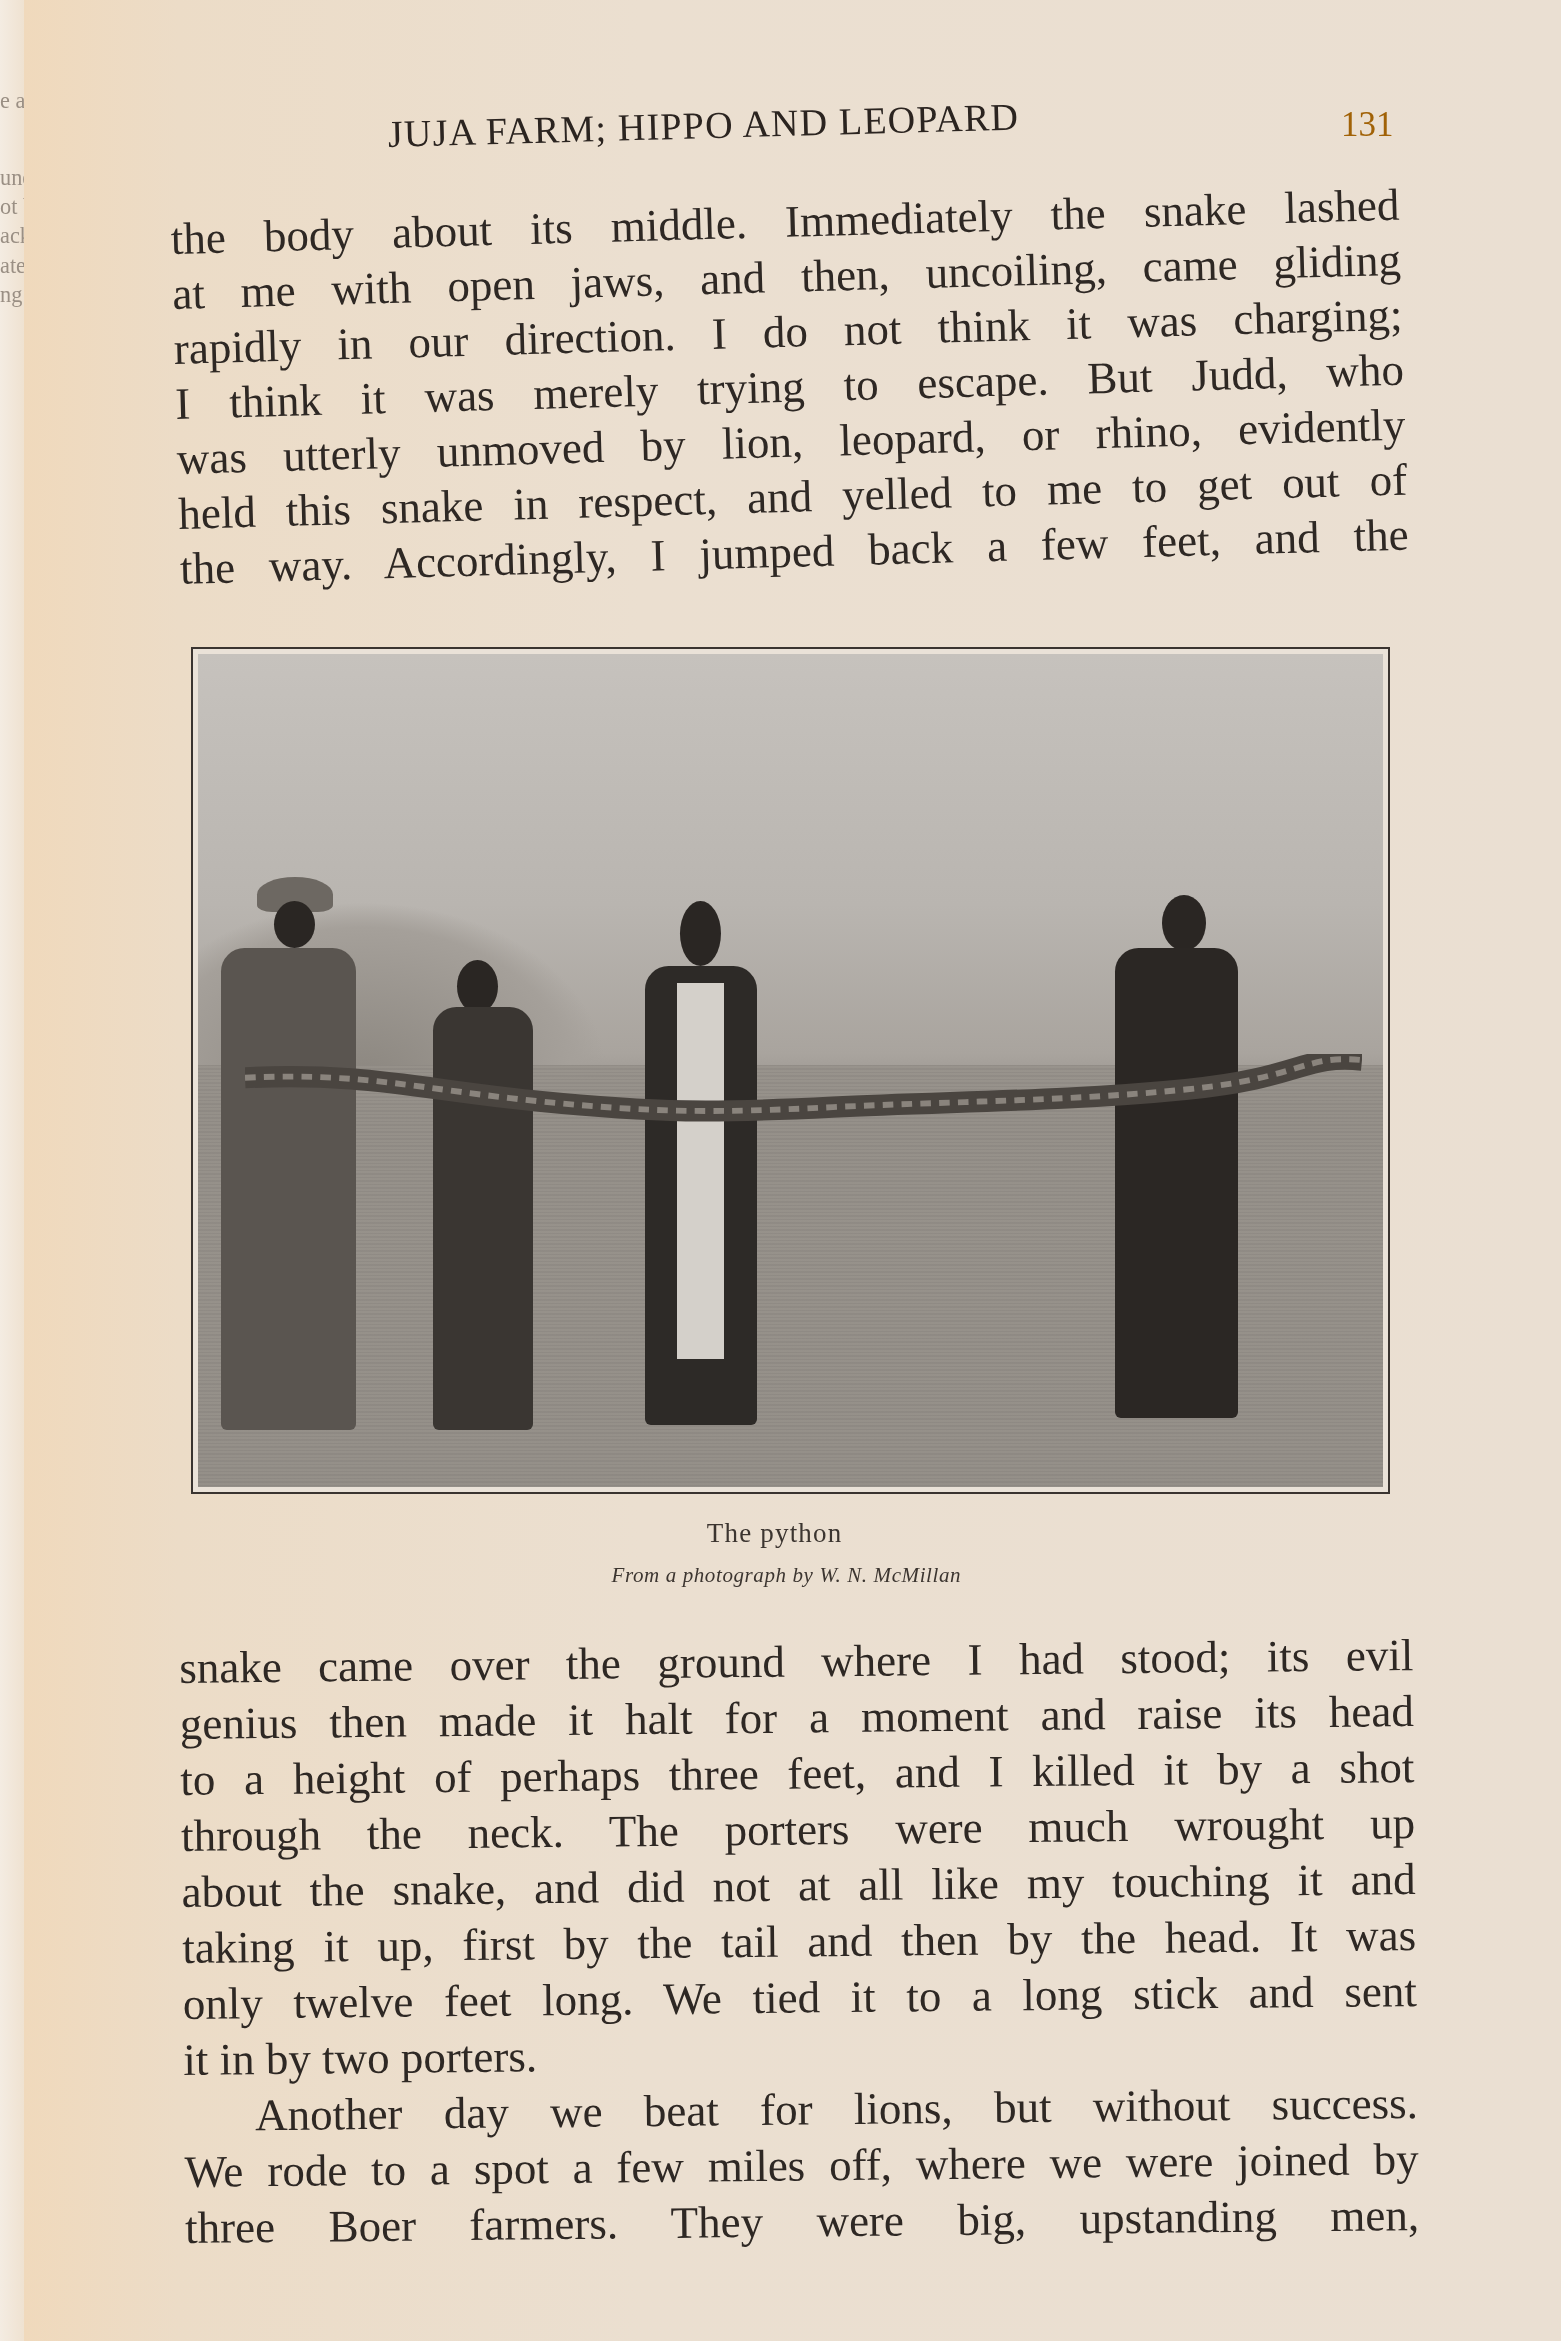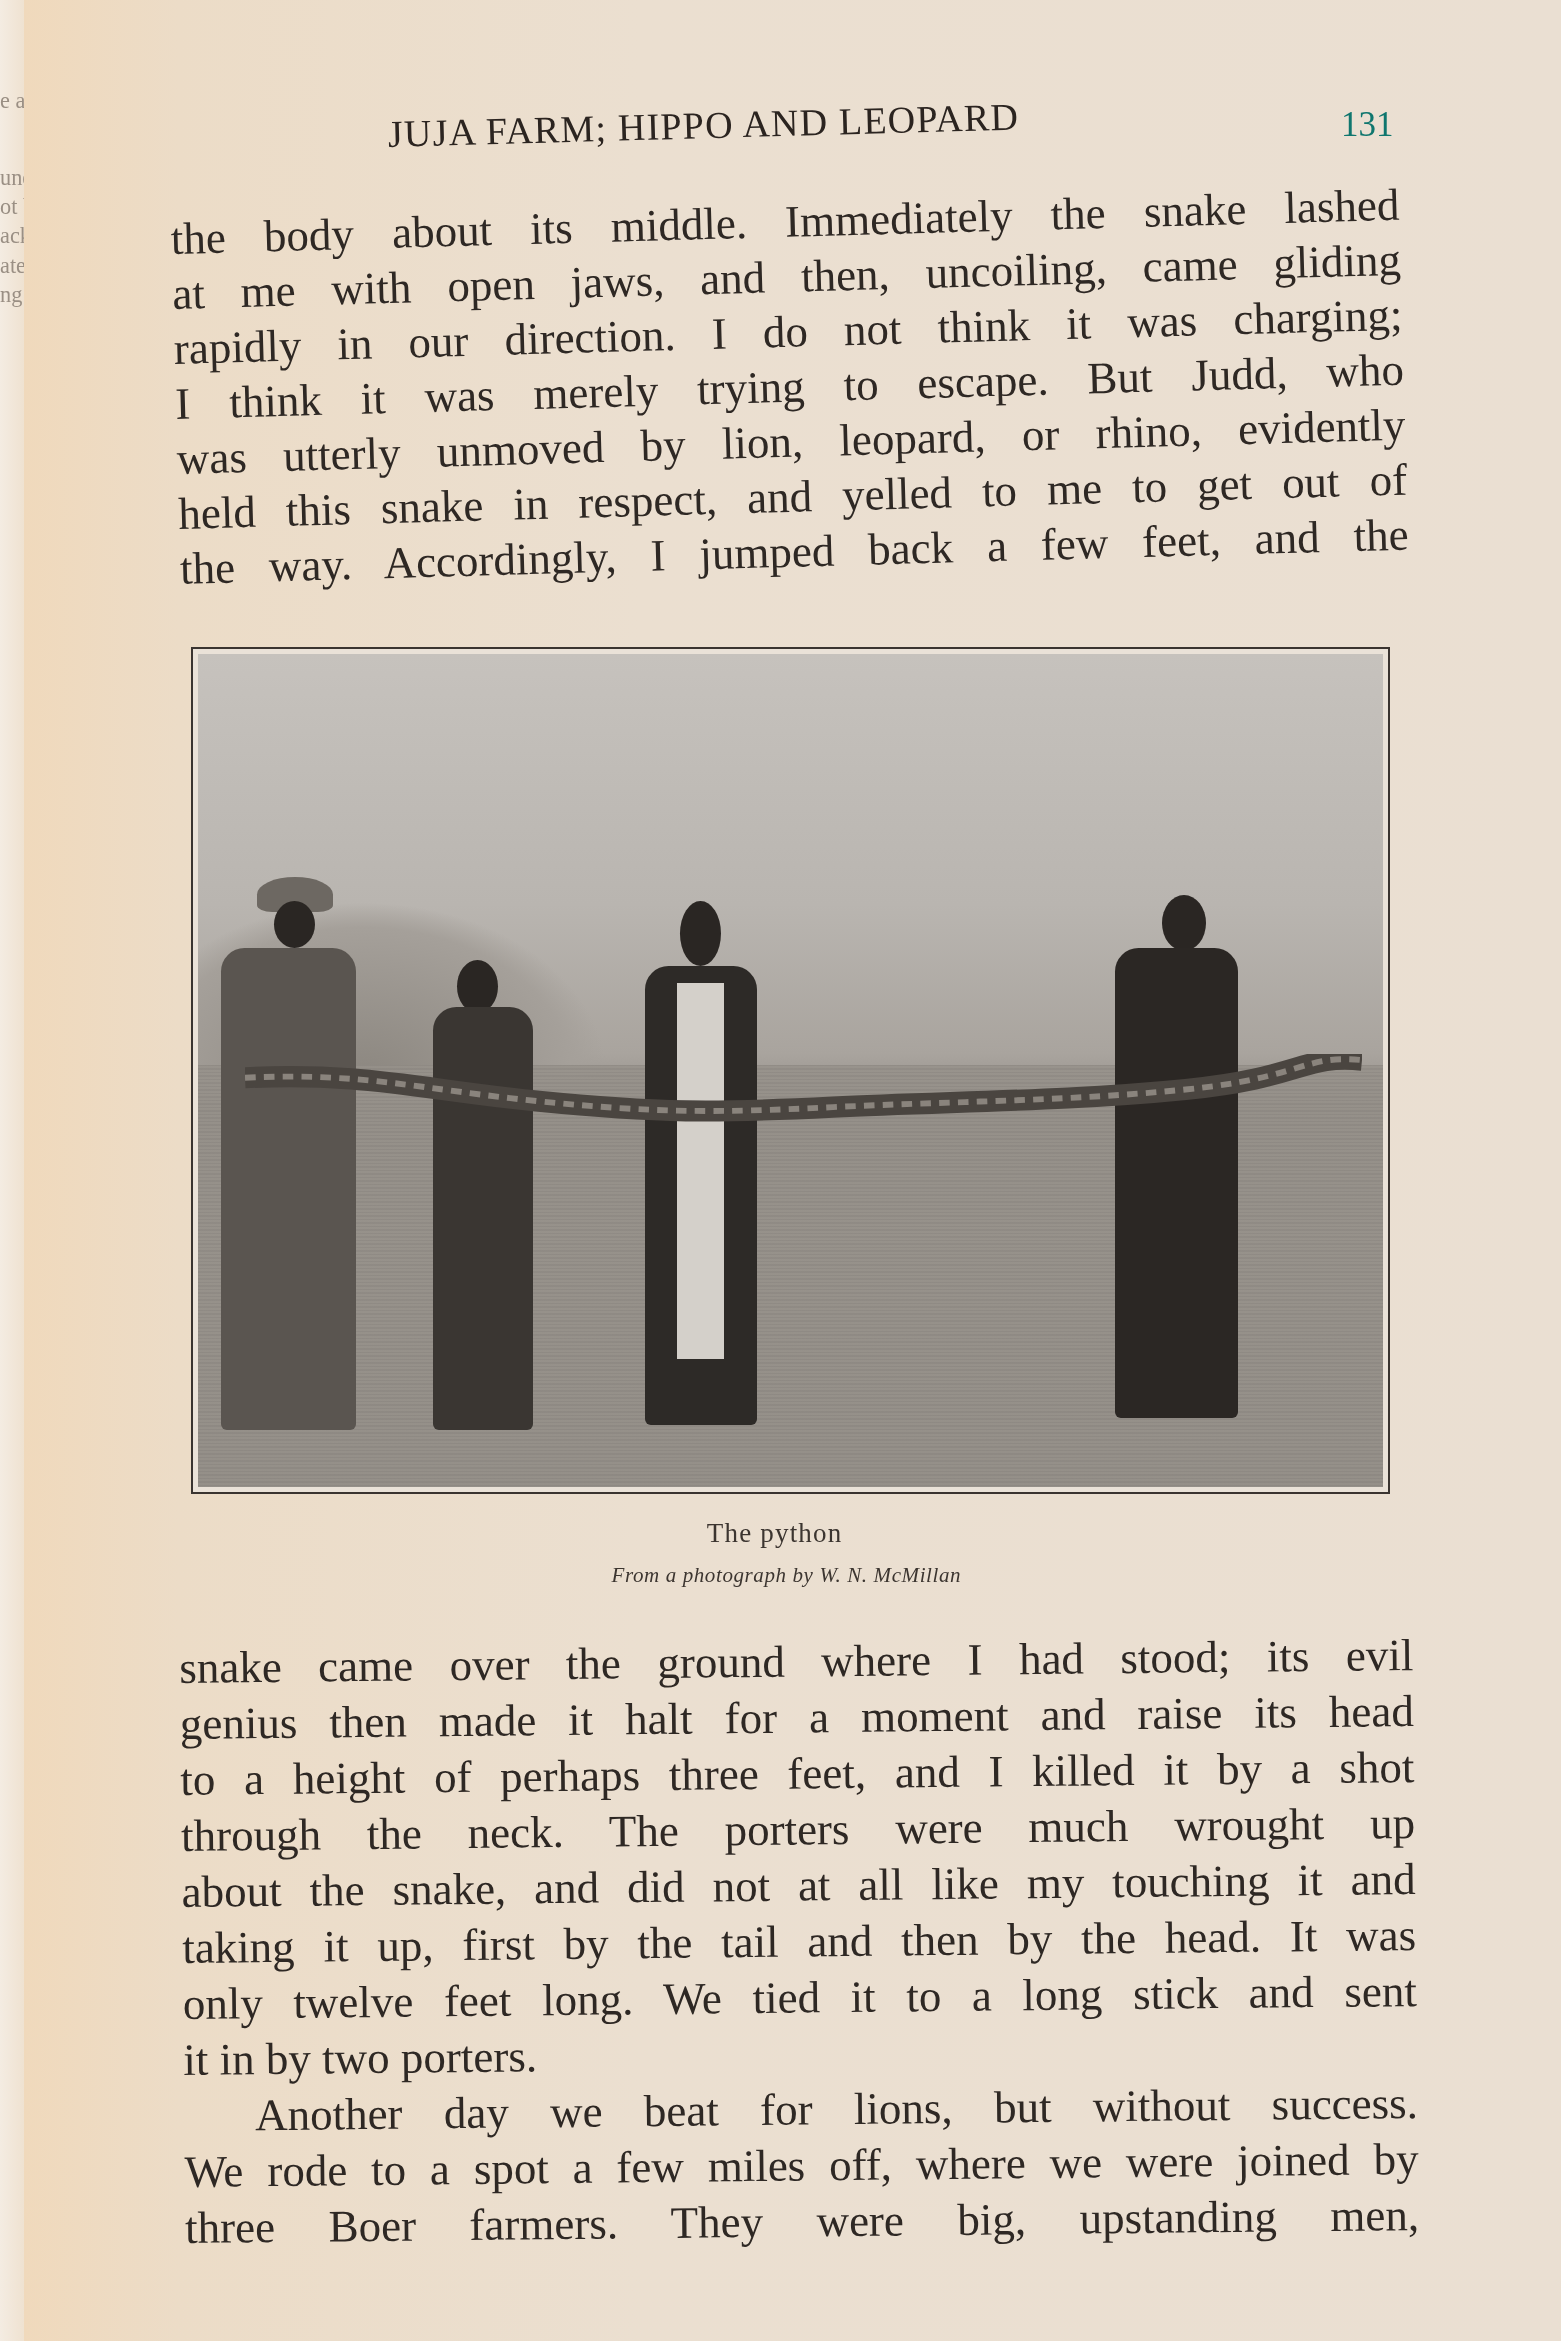--- a/index.html
+++ b/index.html
@@ -20,21 +20,21 @@
   }
   .page {
     position: absolute; left: 23.5px; top: 0; width: 1538px; height: 2342px;
     background: linear-gradient(to right, #f0d9bc 0%, #ecdcc7 10%, #ebdfd0 40%, #eadfd2 100%);
   }
   .running-head {
     position: absolute; top: 112px; left: 388px; font-size: 38px; letter-spacing: 1.2px;
     transform: rotate(-1.6deg); transform-origin: left center; color: #2b2420;
   }
   .folio {
-    position: absolute; top: 105px; left: 1341px; font-size: 35px; color: #0f766e;
+    position: absolute; top: 105px; left: 1341px; font-size: 35px; color: #a16207;
   }
   .body-block {
     position: absolute; font-size: 45px; line-height: 55px; text-align: justify;
     text-align-last: justify; color: #2e2824;
   }
   .body-block .line { display: block; white-space: nowrap; text-align: justify; text-align-last: justify; }
   .top-block { left: 170px; top: 212px; width: 1229px; transform: rotate(-1.6deg); transform-origin: left top; }
   .bottom-block { left: 179px; top: 1640px; width: 1234px; line-height: 56px; transform: rotate(-0.6deg); transform-origin: left top; }
   .bottom-block .last-line { text-align-last: left; }
   .bottom-block .indent { text-indent: 71px; }

